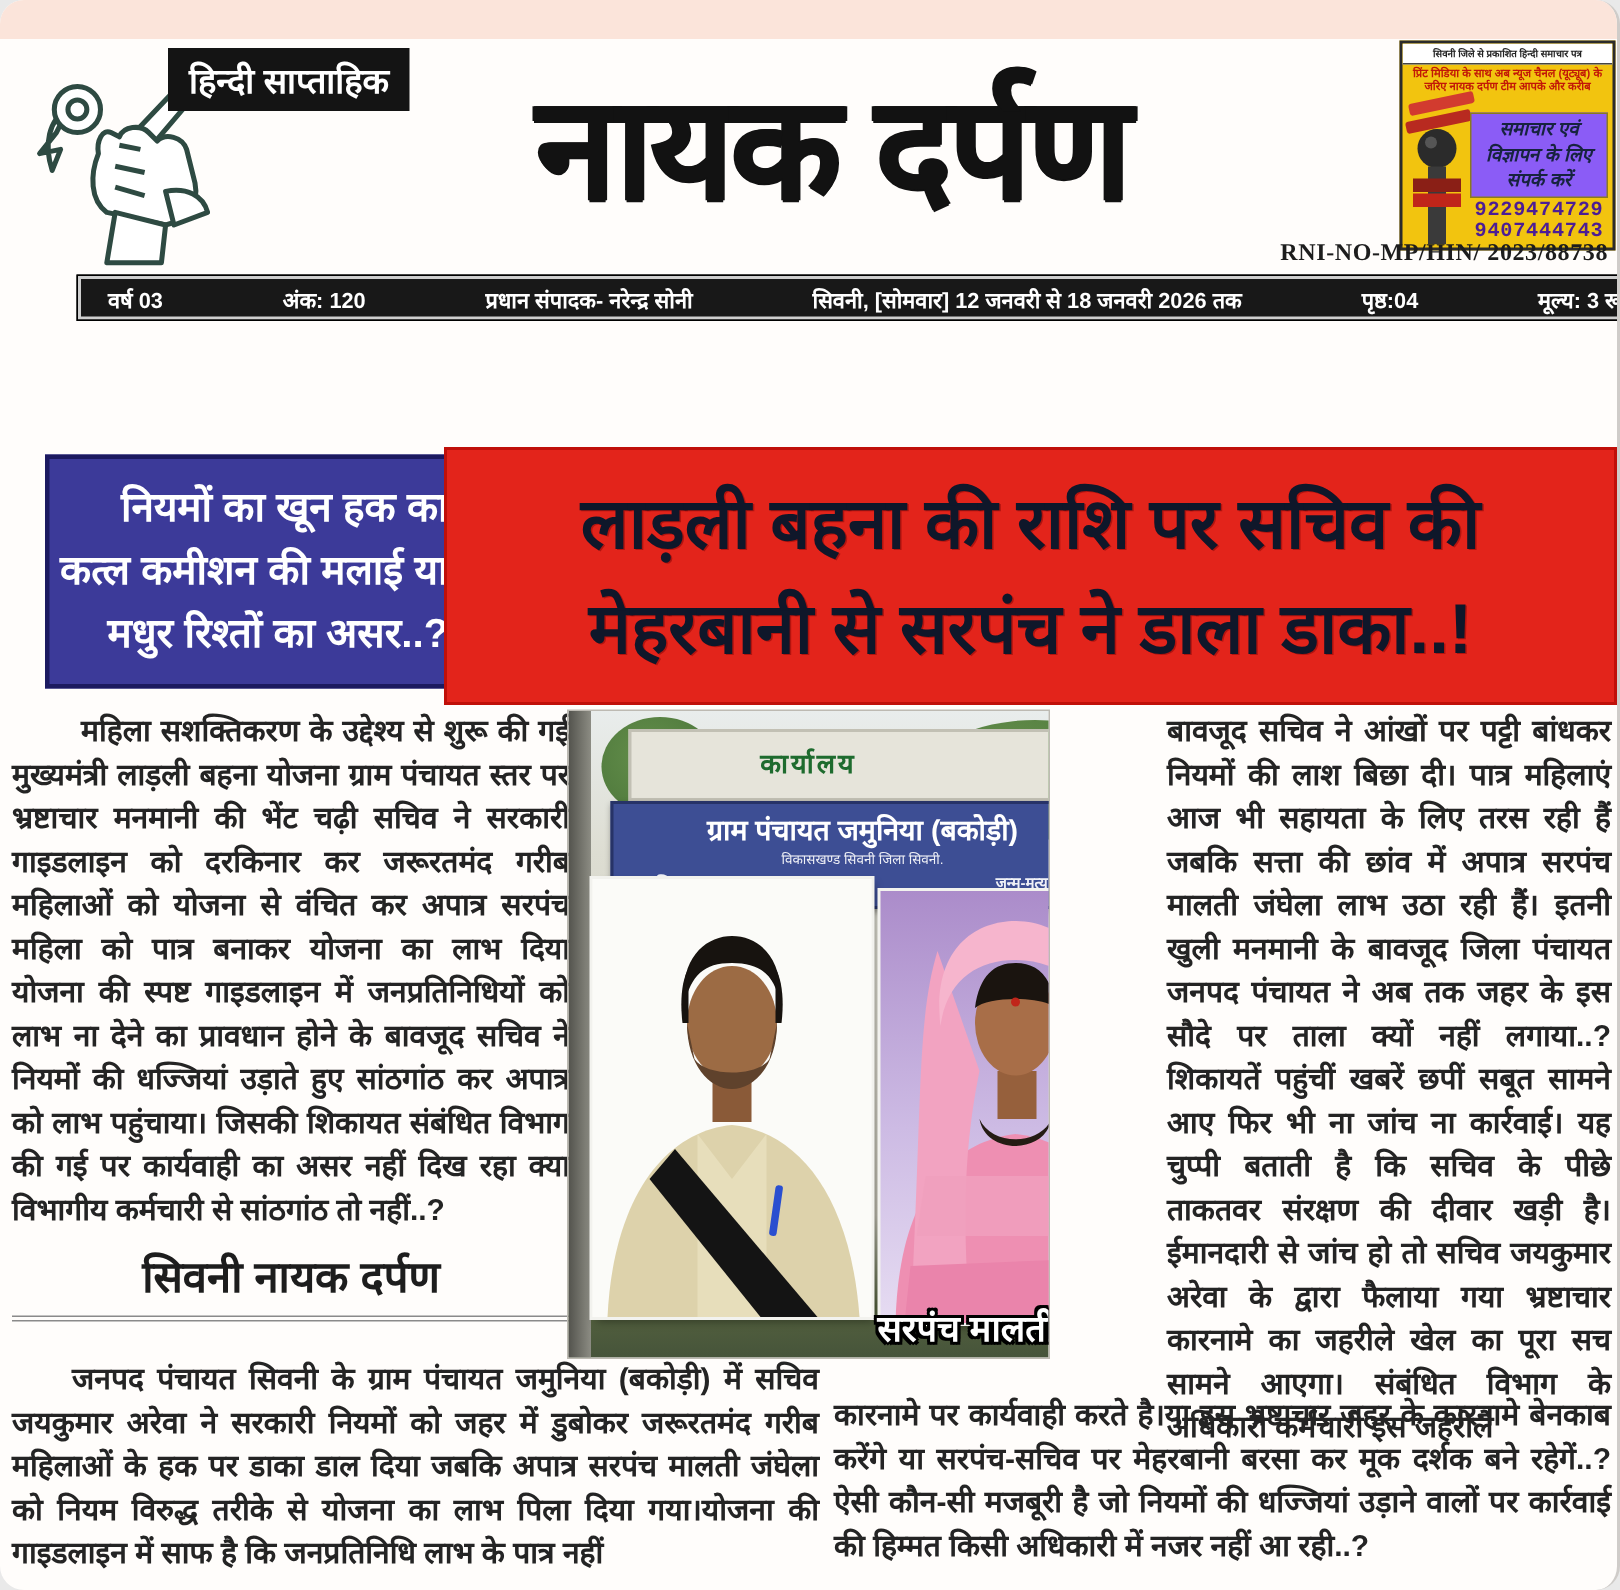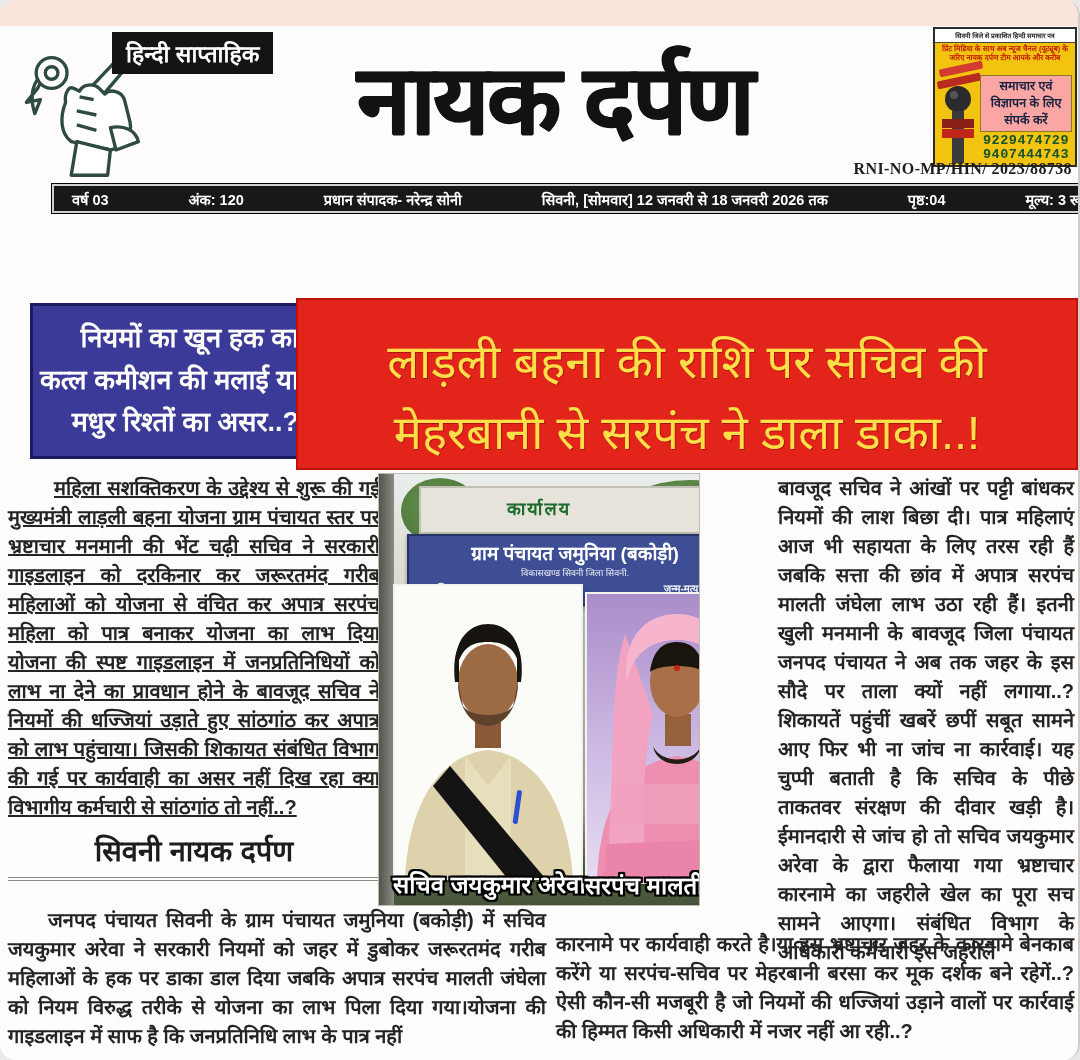--- a/index.html
+++ b/index.html
@@ -32,27 +32,27 @@
   .ad-box {
     position:absolute; left:933px; top:27px; width:144px; height:140px;
     border:2px solid #2b2b2b; background:#f2c40f; overflow:hidden;
   }
   .ad-top {
     background:#ffffff; border-bottom:1px solid #444; color:#232323;
     font-size:6.5px; font-weight:800; text-align:center; padding:2px 1px;
   }
   .ad-red { color:#c21807; font-size:7.5px; font-weight:800; text-align:center; line-height:1.25; padding:1px 2px 0 2px; }
   .ad-contact {
-    position:absolute; right:3px; top:46px; width:92px; background:#fca5a5;
+    position:absolute; right:3px; top:46px; width:92px; background:#8b5cf6;
     border:1px solid #8a7a1e; color:#17233f; font-size:12.5px; font-weight:800;
-    text-align:center; line-height:1.35; padding:2px 1px;
+    text-align:center; line-height:1.35; padding:2px 1px;font-style:italic;
   }
   .ad-phones {
     position:absolute; right:3px; bottom:3px; width:92px; text-align:center;
-    font-size:13.5px; font-weight:900; color:#14532d; line-height:1.05;
+    font-size:13.5px; font-weight:900; color:#4c1d95; line-height:1.05;
     letter-spacing:.5px; font-family:"Liberation Mono", monospace;
   }
   .ad-mic { position:absolute; left:3px; bottom:2px; width:40px; height:78px; }
   .ad-ribbon { position:absolute; width:44px; height:8px; background:#d23b2f; transform:rotate(-12deg); border-radius:2px; }
   .ad-ribbon.r1 { left:4px; top:36px; }
   .ad-ribbon.r2 { left:2px; top:48px; background:#b82a20; }
   .rni {
     position:absolute; right:6px; top:160px; font-size:16px; font-weight:700;
     font-family:"Liberation Serif", serif; color:#1d1d1d; letter-spacing:.4px;
   }
@@ -75,31 +75,31 @@
 
   
   .blue-box {
     position:absolute; left:30px; top:303px; width:272px; height:156px;
     background:#3c3a99; border:3px solid #1c1a60; color:#ffffff;
     display:flex; flex-direction:column; justify-content:center; align-items:flex-end;
     text-align:center; font-size:27px; font-weight:800; line-height:1.55;
   }
   .red-box {
     position:absolute; left:296px; top:298px; width:782px; height:172px;
-    background:#e3241b; border:2px solid #c01009; color:#fde047;
-    display:flex; flex-direction:column; justify-content:flex-end; align-items:center;
-    text-align:center; font-size:47px; font-weight:400; line-height:1.5;
+    background:#e3241b; border:2px solid #c01009; color:#0f172a;
+    display:flex; flex-direction:column; justify-content:center; align-items:center;
+    text-align:center; font-size:47px; font-weight:700; line-height:1.5;
     text-shadow:1px 1px 0 rgba(120,0,0,.45);
     white-space:nowrap;
   }
 
   
   .body-text { font-size:20px; font-weight:700; line-height:29px; text-align:justify; color:#242424; }
   .col-left  { position:absolute; left:8px;  top:474px; width:372px; }
-  .col-left p { text-indent:46px;text-decoration:underline; }
+  .col-left p { text-indent:46px; }
   .subhead {
     margin-top:8px; text-align:center; font-size:29px; font-weight:800; color:#1d1d1d;
     border-bottom:4px double #8a8a8a; padding-bottom:8px;
   }
   .col-right { position:absolute; left:778px; top:474px; width:296px; }
   .bottom-left  { position:absolute; left:8px;   top:906px; width:538px; }
   .bottom-left p { text-indent:40px; }
   .bottom-right { position:absolute; left:556px; top:930px; width:518px; }
 
   
@@ -262,21 +262,20 @@
         <rect x="78" y="120" width="26" height="32" fill="#96603c"></rect>
         <ellipse cx="90" cy="88" rx="27" ry="35" fill="#a86e48"></ellipse>
         <path d="M63 78 C66 56 76 48 90 48 C104 48 114 56 117 78 C108 70 72 70 63 78 Z" fill="#1a140f"></path>
         <circle cx="90" cy="74" r="3" fill="#c0251a"></circle>
         <path d="M66 152 C74 170 106 170 114 152 C110 176 70 176 66 152 Z" fill="#241c14"></path>
         <path d="M30 190 L150 190 L158 230 L24 230 Z" fill="#f0a0bd" opacity=".85"></path>
         <path d="M20 250 L164 244 L168 288 L16 288 Z" fill="#ea84ab"></path>
       </svg>
     </div>
 
-    <div class="caption cap-left">सचिव जयकुमार अरेवा</div>
     <div class="caption cap-right">सरपंच मालती जंघेला</div>
   </div>
 
   <div class="col-right">
     <p class="body-text">बावजूद सचिव ने आंखों पर पट्टी बांधकर नियमों की लाश बिछा दी। पात्र महिलाएं आज भी सहायता के लिए तरस रही हैं जबकि सत्ता की छांव में अपात्र सरपंच मालती जंघेला लाभ उठा रही हैं। इतनी खुली मनमानी के बावजूद जिला पंचायत जनपद पंचायत ने अब तक जहर के इस सौदे पर ताला क्यों नहीं लगाया..? शिकायतें पहुंचीं खबरें छपीं सबूत सामने आए फिर भी ना जांच ना कार्रवाई। यह चुप्पी बताती है कि सचिव के पीछे ताकतवर संरक्षण की दीवार खड़ी है।ईमानदारी से जांच हो तो सचिव जयकुमार अरेवा के द्वारा फैलाया गया भ्रष्टाचार कारनामे का जहरीले खेल का पूरा सच सामने आएगा। संबंधित विभाग के अधिकारी कर्मचारी इस जहरीले</p>
   </div>
 
   <div class="bottom-left">
     <p class="body-text">जनपद पंचायत सिवनी के ग्राम पंचायत जमुनिया (बकोड़ी) में सचिव जयकुमार अरेवा ने सरकारी नियमों को जहर में डुबोकर जरूरतमंद गरीब महिलाओं के हक पर डाका डाल दिया जबकि अपात्र सरपंच मालती जंघेला को नियम विरुद्ध तरीके से योजना का लाभ पिला दिया गया।योजना की गाइडलाइन में साफ है कि जनप्रतिनिधि लाभ के पात्र नहीं</p>
   </div>

